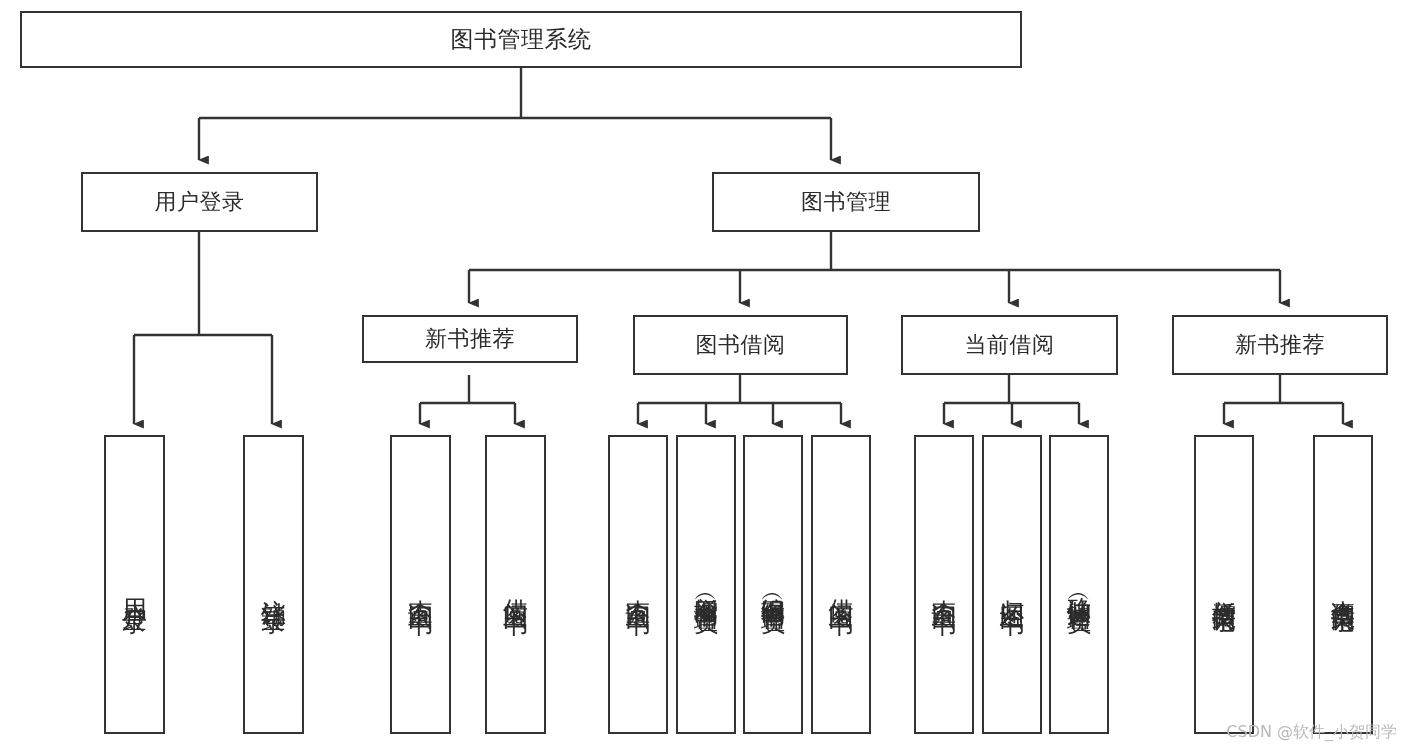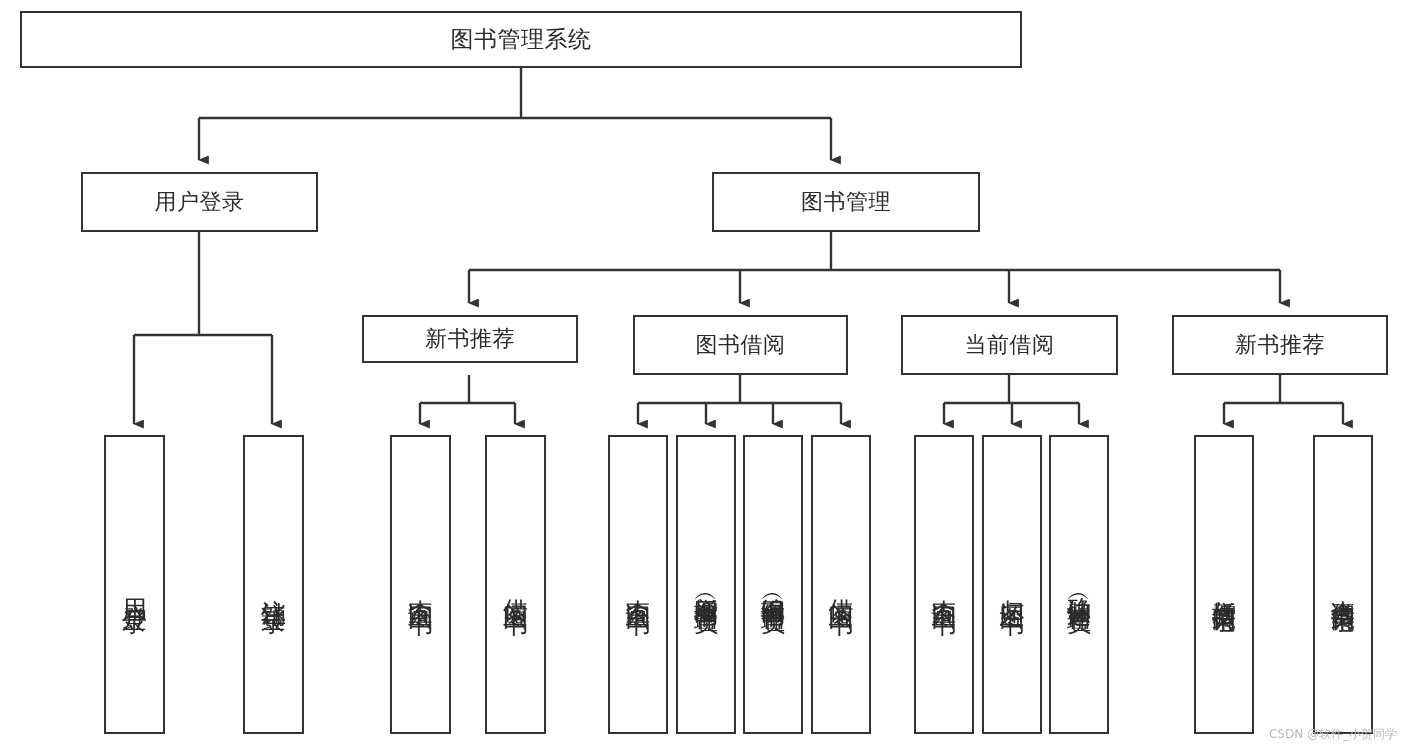--- a/index.html
+++ b/index.html
@@ -81,21 +81,21 @@
   .node.vert.tall-text .node-label {
     font-size: 24px;
     letter-spacing: 2px;
   }
 
   
   #watermark {
     position: absolute;
     right: 8px;
     bottom: 4px;
-    font-size: 12px;
+    font-size: 16px;
     color: #b9b9b9;
     z-index: 5;
     white-space: nowrap;
     font-family: "DejaVu Sans", "Liberation Sans", sans-serif;
   }
 </style>
 </head>
 <body>
 
 <div id="diagram-canvas">

